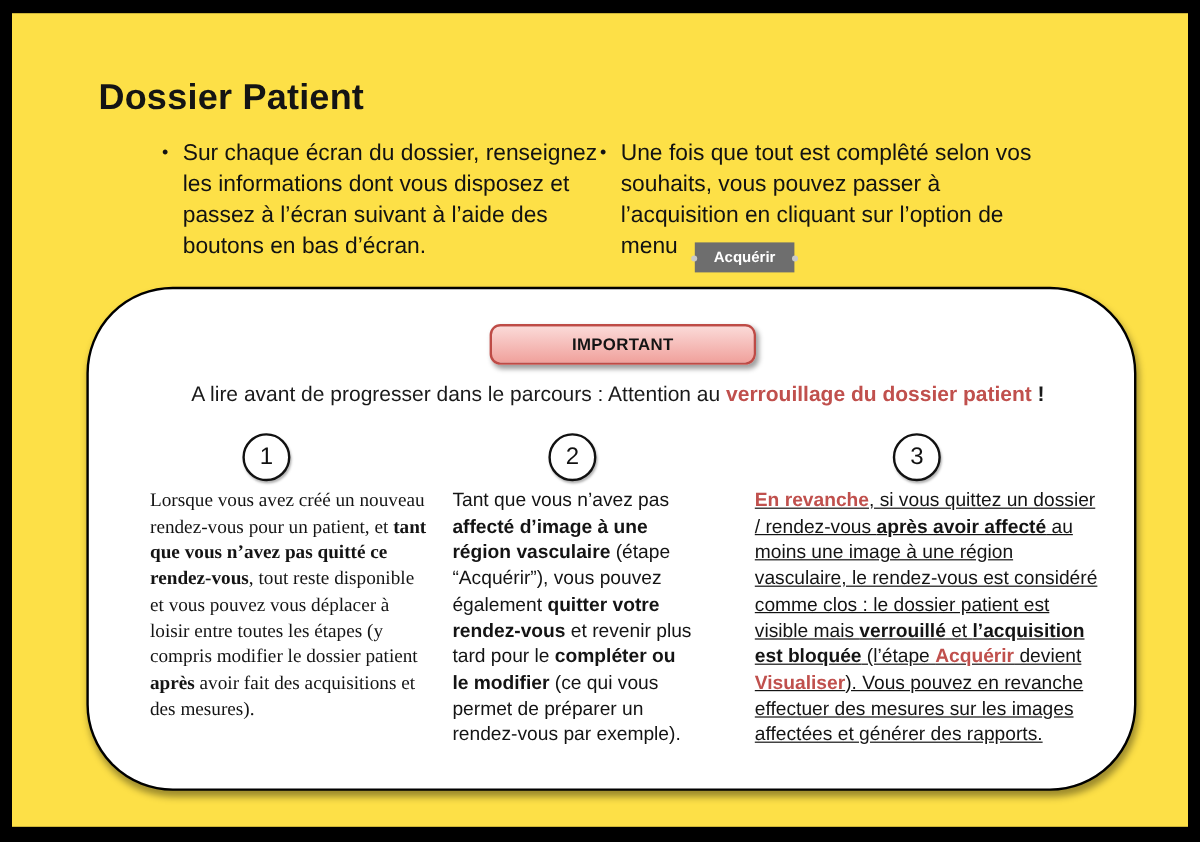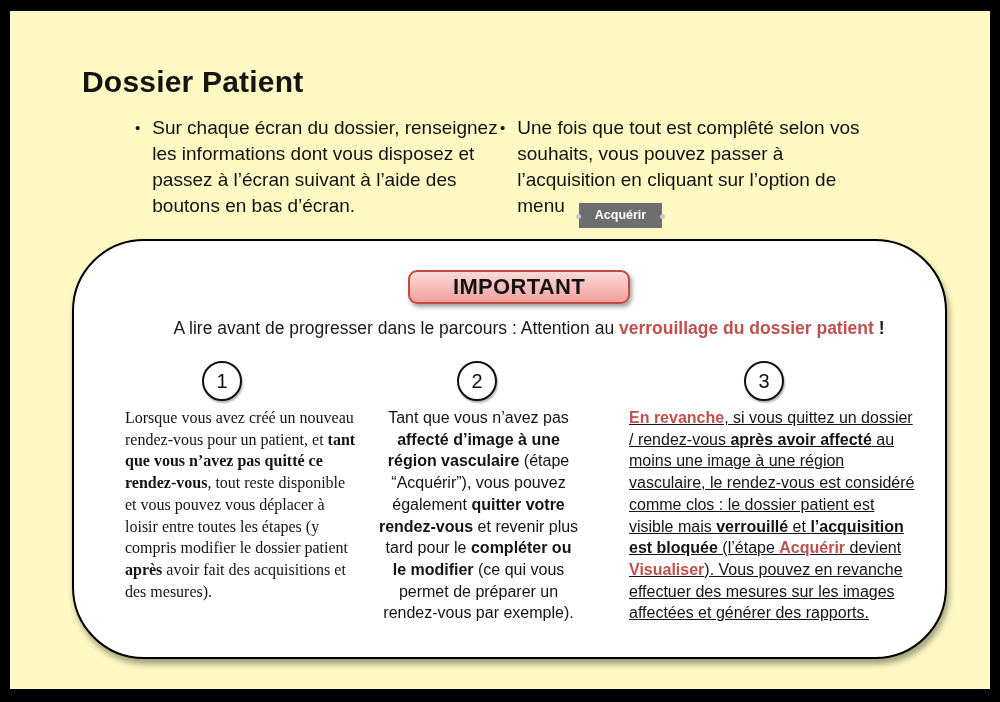--- a/index.html
+++ b/index.html
@@ -4,21 +4,21 @@
 <style>
   html,body{margin:0;padding:0;}
   body{
     width:1000px;height:702px;position:relative;overflow:hidden;
     background:#000;border-radius:14px;
     font-family:"Liberation Sans", sans-serif;
     -webkit-font-smoothing:antialiased;
   }
   .slide{
     position:absolute;left:10px;top:11px;width:980px;height:678px;
-    background:#fef9c3;
+    background:#fde047;
   }
   .title{
     position:absolute;left:72px;top:34px;
     font-size:30px;color:#141414;letter-spacing:.2px;
   }
   .bullet{
     position:absolute;display:flex;gap:12px;
     font-size:19px;line-height:26px;color:#121212;
   }
   .bullet .marker{flex:0 0 auto;font-size:15px;line-height:26px;}
@@ -39,42 +39,42 @@
     position:absolute;left:62px;top:228px;width:871px;height:416px;
     background:#fff;border:2.5px solid #000;border-radius:72px;
     box-shadow:2px 5px 6px rgba(0,0,0,.38);
   }
   .badge{
     position:absolute;left:398px;top:259px;width:218px;height:30px;
     background:linear-gradient(#FBDAD8,#F0A19C);
     border:2px solid #BE4B46;border-radius:9px;
     box-shadow:2px 3px 4px rgba(0,0,0,.38);
     display:flex;align-items:center;justify-content:center;
-    font-weight:bold;font-size:22px;color:#141414;letter-spacing:.3px;
+    font-weight:bold;font-size:14px;color:#141414;letter-spacing:.3px;
   }
   .intro{
     position:absolute;left:62px;top:307px;width:886px;text-align:center;
-    font-size:17.5px;color:#1a1a1a;padding-left:14px;
+    font-size:17.5px;color:#1a1a1a;
   }
   .circle{
     position:absolute;top:350px;width:36px;height:36px;box-sizing:content-box;
     border:2.5px solid #111;border-radius:50%;background:#fff;
     display:flex;align-items:center;justify-content:center;
     font-size:20px;color:#111;
     box-shadow:1px 2px 2px rgba(0,0,0,.3);
   }
   .circle1{left:192px;}
   .circle2{left:447px;}
   .circle3{left:734px;}
   .step-body{
     position:absolute;top:396px;
     font-size:16px;line-height:21.7px;color:#141414;
   }
   .step1{left:115px;width:233px;font-family:Liberation Serif, serif;}
-  .step2{left:367px;width:203px;text-align:center;}
+  .step2{left:367px;width:203px;}
   .step3{left:619px;width:289px;text-decoration:underline;}
   .b{font-weight:700;}
   .r{color:#C0504D;}
 </style>
 </head>
 <body>
 
 <div class="slide">
   <h1 class="title">Dossier Patient</h1>
 

